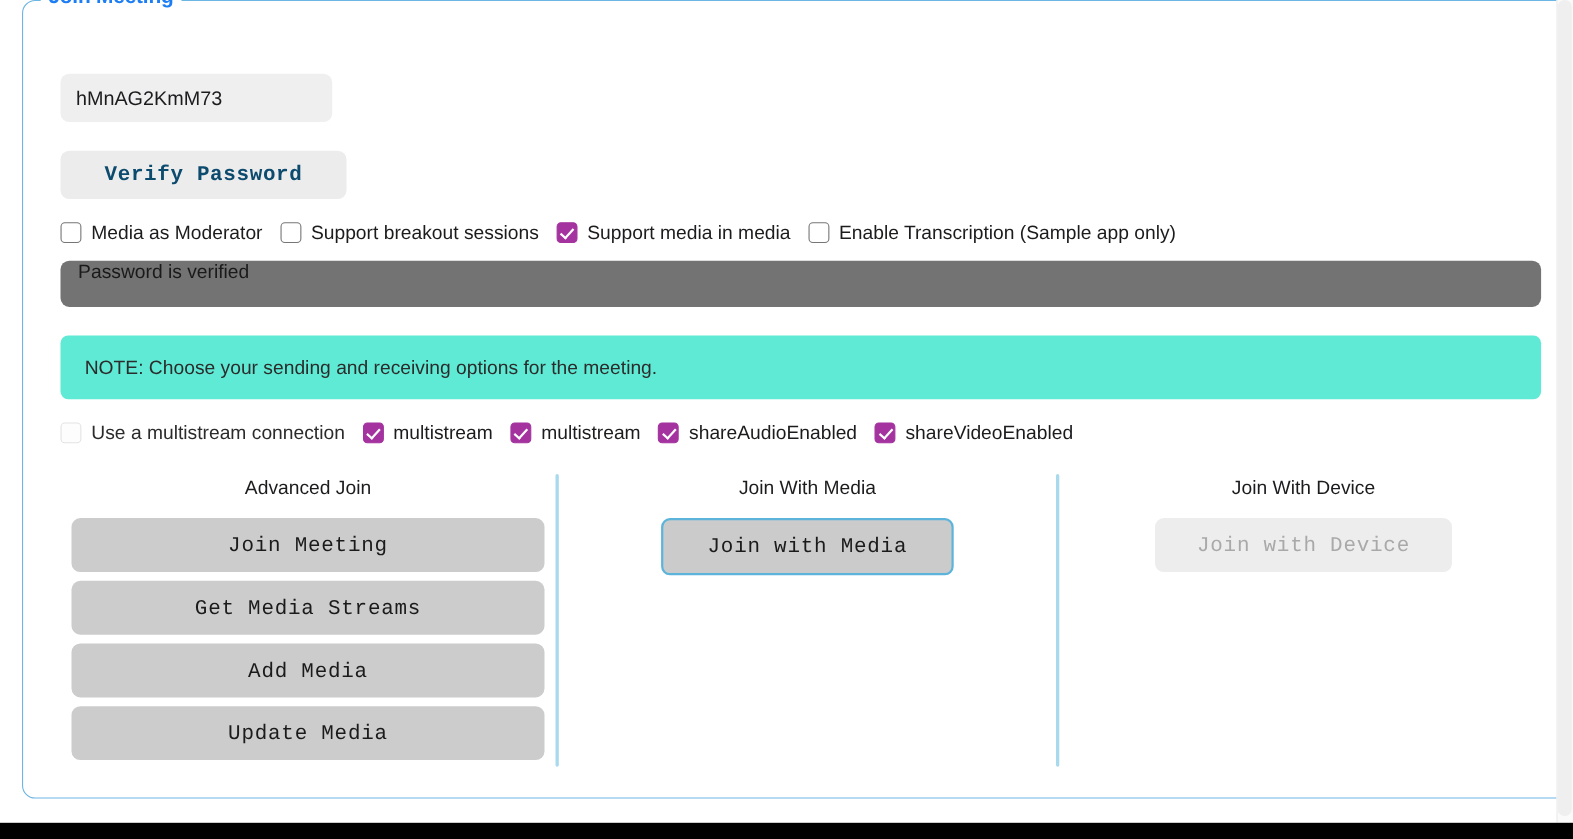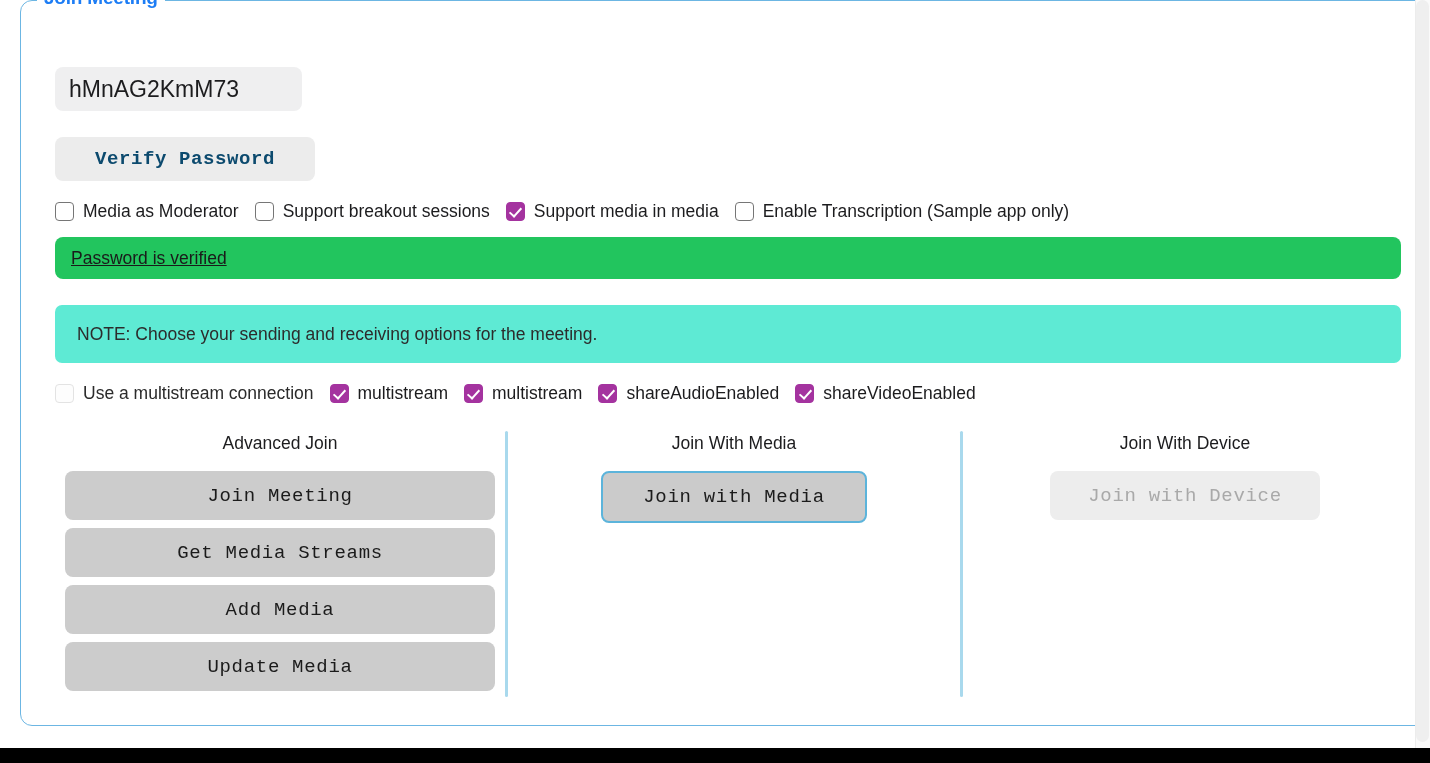--- a/index.html
+++ b/index.html
@@ -76,21 +76,21 @@
   
   .text-input {
     display: block;
     width: 247px;
     height: 44px;
     background: #efeff0;
     border: none;
     border-radius: 8px;
     padding: 0 14px;
     font-family: "Liberation Sans", sans-serif;
-    font-size: 23px;
+    font-size: 18px;
     color: #1c1c1e;
     outline: none;
   }
 
   
   .verify-btn {
     display: block;
     margin-top: 26px;
     width: 260px;
     height: 44px;
@@ -156,28 +156,27 @@
     color: #1c1c1e;
     line-height: 20px;
   }
   .cb-label.dim { color: #2b2b2b; }
 
   
   .status-banner {
     margin-top: 16px;
     width: 1346px;
     height: 42px;
-    background: #22c55e;
+    background: #737373;
     border-radius: 8px;
     display: flex;
-    align-items: center;
+    align-items: flex-start;
     padding: 0 16px;
     font-size: 17.5px;
     color: #1a1a1a;
-    text-decoration: underline;
   }
 
   
   .note-box {
     margin-top: 26px;
     width: 1346px;
     height: 58px;
     background: #5eead4;
     border-radius: 7px;
     display: flex;

